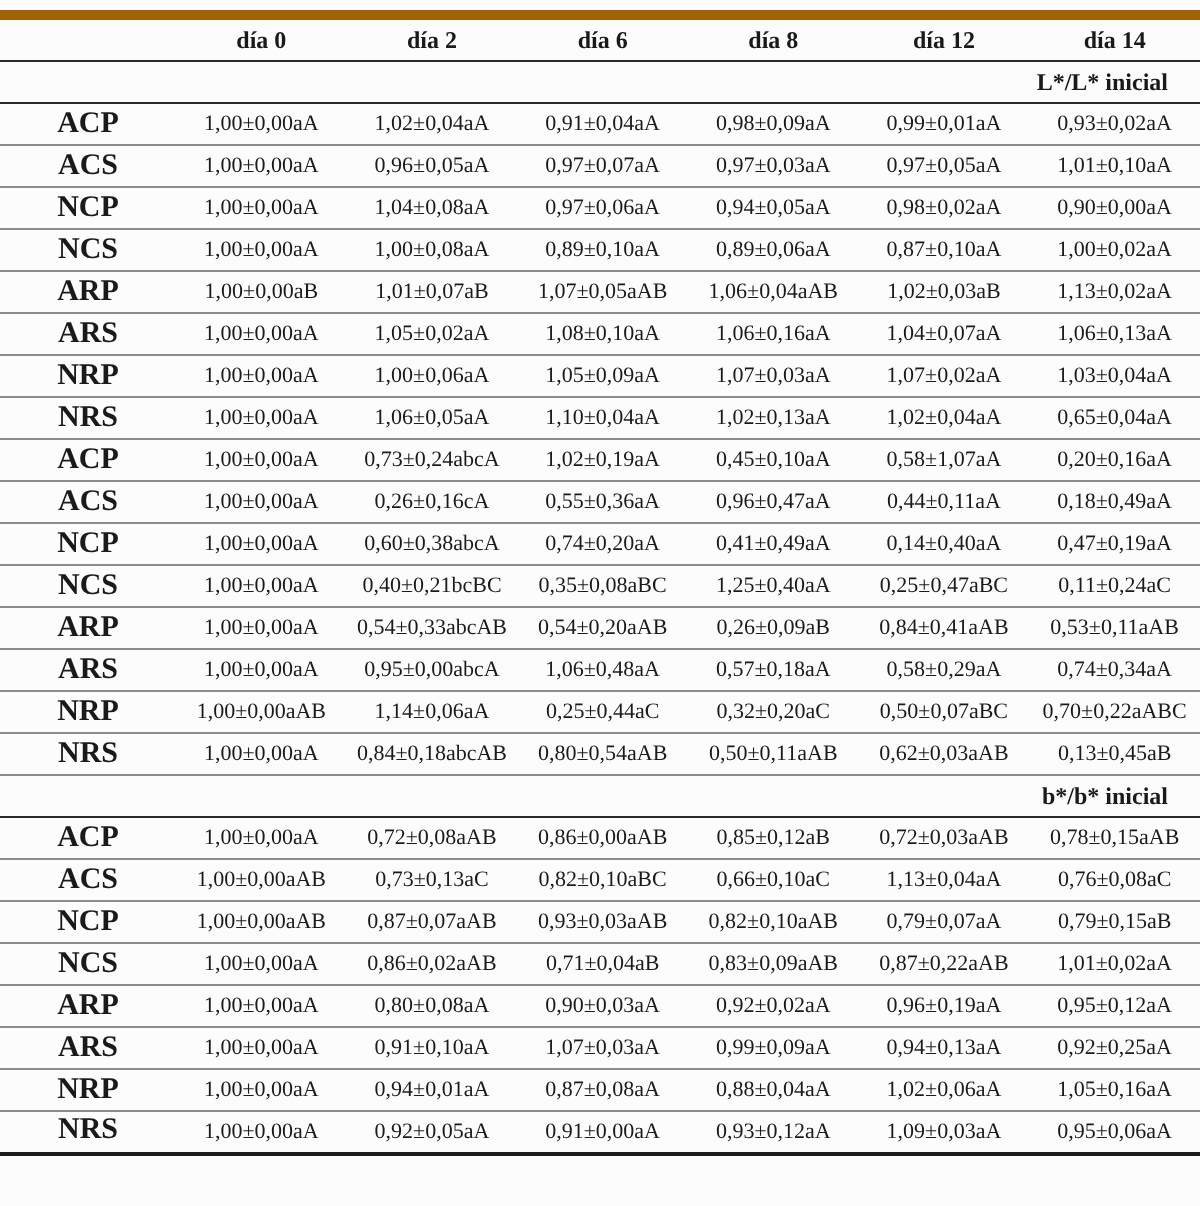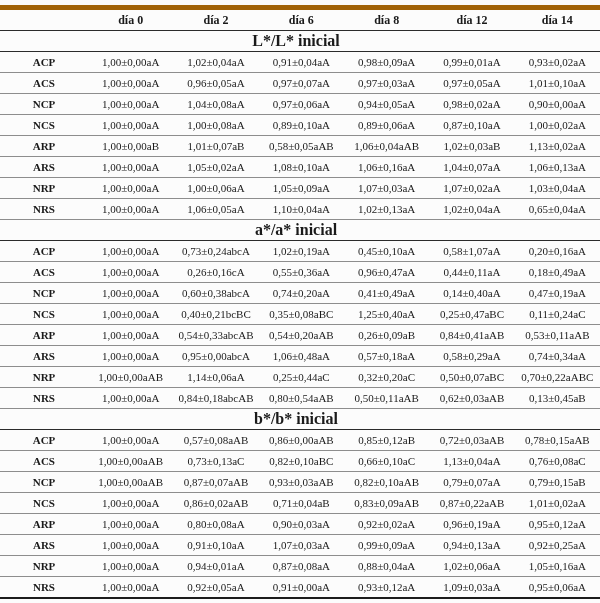--- a/index.html
+++ b/index.html
@@ -20,39 +20,39 @@
   col.label-col { width: 88px; }
   thead th {
     font-size: 12px;
     font-weight: bold;
     text-align: center;
     height: 23px;
     border-bottom: 1.5px solid #2b2b2b;
     padding: 0;
   }
   tr.section-row td {
-    font-size: 16px;
+    font-size: 12px;
     font-weight: bold;
-    text-align: center;
+    text-align: right;
     padding: 0 16px 0 8px;
     height: 21px;
     border-top: 1.5px solid #2b2b2b;
     border-bottom: 1.5px solid #2b2b2b;
   }
   tr.data-row td {
     font-size: 11px;
     text-align: center;
     height: 21px;
     padding: 0;
     border-bottom: 1px solid #8d8d8d;
     white-space: nowrap;
   }
   tr.data-row td.row-label {
     font-weight: bold;
-    font-size: 11px;
+    font-size: 15px;
   }
   tr.data-row:last-child td { border-bottom: none; }
 </style>
 </head>
 <body>
 
 <table>
   <colgroup>
     <col class="label-col">
     <col>
@@ -110,21 +110,21 @@
         <td>1,00±0,08aA</td>
         <td>0,89±0,10aA</td>
         <td>0,89±0,06aA</td>
         <td>0,87±0,10aA</td>
         <td>1,00±0,02aA</td>
       </tr>
       <tr class="data-row">
         <td class="row-label">ARP</td>
         <td>1,00±0,00aB</td>
         <td>1,01±0,07aB</td>
-        <td>0,58±0,05aAB</td>
+        <td>1,07±0,05aAB</td>
         <td>1,06±0,04aAB</td>
         <td>1,02±0,03aB</td>
         <td>1,13±0,02aA</td>
       </tr>
       <tr class="data-row">
         <td class="row-label">ARS</td>
         <td>1,00±0,00aA</td>
         <td>1,05±0,02aA</td>
         <td>1,08±0,10aA</td>
         <td>1,06±0,16aA</td>
@@ -141,23 +141,20 @@
         <td>1,03±0,04aA</td>
       </tr>
       <tr class="data-row">
         <td class="row-label">NRS</td>
         <td>1,00±0,00aA</td>
         <td>1,06±0,05aA</td>
         <td>1,10±0,04aA</td>
         <td>1,02±0,13aA</td>
         <td>1,02±0,04aA</td>
         <td>0,65±0,04aA</td>
-      </tr>
-      <tr class="section-row">
-        <td colspan="7">a*/a* inicial</td>
       </tr>
       <tr class="data-row">
         <td class="row-label">ACP</td>
         <td>1,00±0,00aA</td>
         <td>0,73±0,24abcA</td>
         <td>1,02±0,19aA</td>
         <td>0,45±0,10aA</td>
         <td>0,58±1,07aA</td>
         <td>0,20±0,16aA</td>
       </tr>
@@ -223,21 +220,21 @@
         <td>0,50±0,11aAB</td>
         <td>0,62±0,03aAB</td>
         <td>0,13±0,45aB</td>
       </tr>
       <tr class="section-row">
         <td colspan="7">b*/b* inicial</td>
       </tr>
       <tr class="data-row">
         <td class="row-label">ACP</td>
         <td>1,00±0,00aA</td>
-        <td>0,57±0,08aAB</td>
+        <td>0,72±0,08aAB</td>
         <td>0,86±0,00aAB</td>
         <td>0,85±0,12aB</td>
         <td>0,72±0,03aAB</td>
         <td>0,78±0,15aAB</td>
       </tr>
       <tr class="data-row">
         <td class="row-label">ACS</td>
         <td>1,00±0,00aAB</td>
         <td>0,73±0,13aC</td>
         <td>0,82±0,10aBC</td>

